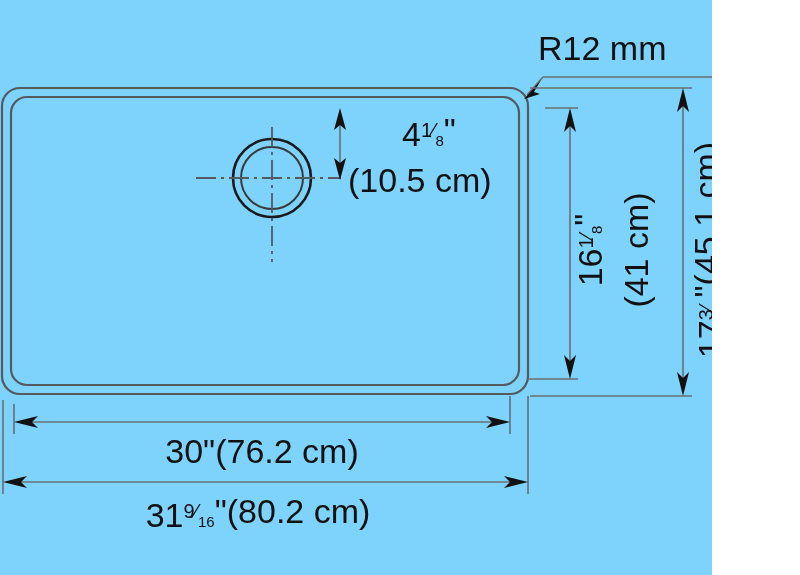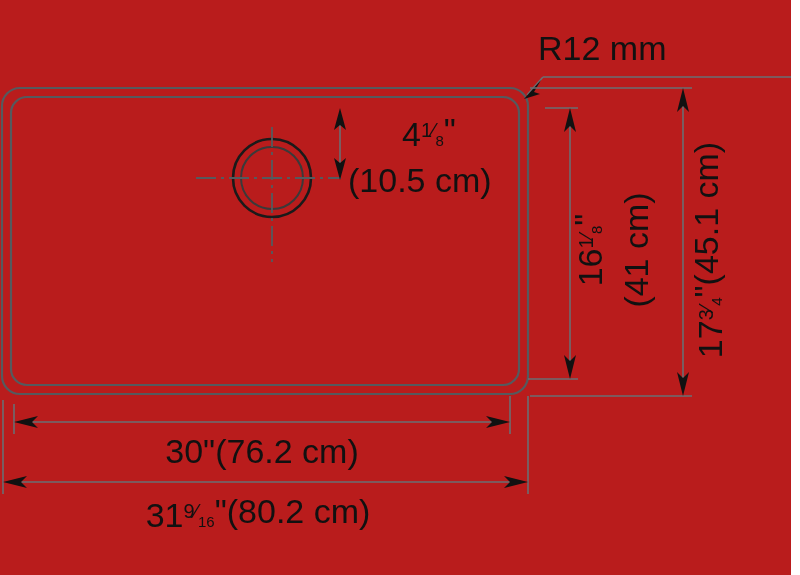--- a/index.html
+++ b/index.html
@@ -5,23 +5,23 @@
   html, body {
     margin: 0;
     padding: 0;
     background: #ffffff;
   }
   body {
     font-family: "Liberation Sans", sans-serif;
   }
   #drawing-root {
     position: relative;
-    width: 791px;
+    width: 712px;
     height: 575px;
-    background: #b91c1c;
+    background: #7dd3fc;
     overflow: hidden;
   }
   #drawing-svg {
     position: absolute;
     left: 0;
     top: 0;
     width: 800px;
     height: 575px;
   }
   .dim-text {

